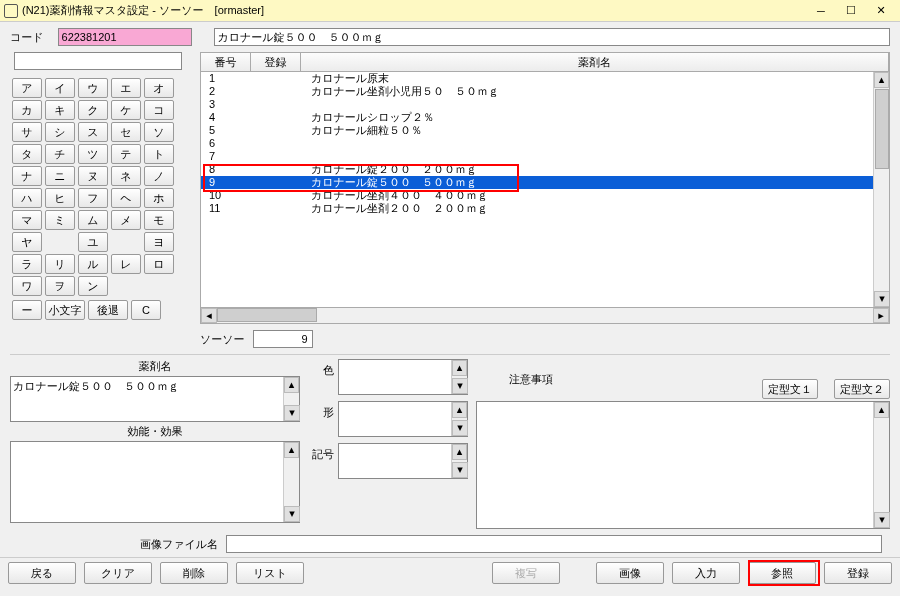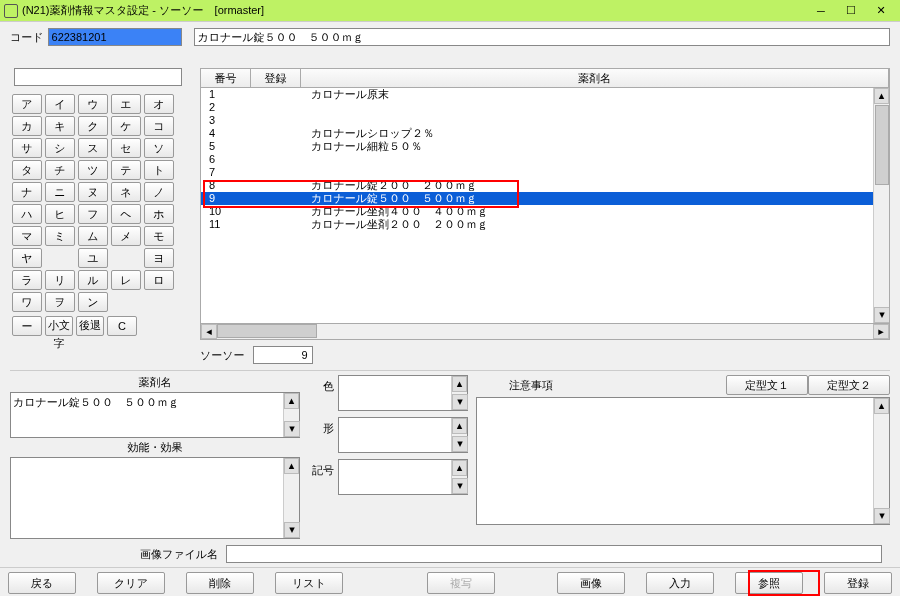--- a/index.html
+++ b/index.html
@@ -1,33 +1,33 @@
 <!DOCTYPE html>
 <html><head>
 <meta charset="utf-8">
 <style>
 * { box-sizing: border-box; margin: 0; padding: 0; font-family: "MS Gothic", "Yu Gothic", sans-serif; font-size: 11px; }
 body { background: #f0f0f0; width: 900px; height: 596px; overflow: hidden; }
-.titlebar { height: 22px; background: #bef264; display: flex; align-items: center; padding: 0 4px; border-bottom: 1px solid #ccc; }
+.titlebar { height: 22px; background: #fef9c3; display: flex; align-items: center; padding: 0 4px; border-bottom: 1px solid #ccc; }
 .titlebar .icon { width: 14px; height: 14px; margin-right: 4px; border: 1px solid #555; border-radius: 2px; }
 .titlebar .title { flex: 1; }
 .titlebar .btn { width: 30px; height: 20px; display: flex; align-items: center; justify-content: center; cursor: pointer; }
 .content { padding: 6px 10px 4px 10px; }
-.row1 { display: flex; gap: 0; margin-bottom: 22px; }
+.row1 { display: flex; gap: 10px; margin-bottom: 6px; }
 .code-lbl { display: flex; align-items: center; padding-right: 4px; }
-.code-in { width: 134px; height: 18px; border: 1px solid #888; padding: 1px 3px; background: #3b82f6; }
+.code-in { width: 134px; height: 18px; border: 1px solid #888; padding: 1px 3px; background: #f9a8d4; }
 .name-in { flex: 1; height: 18px; border: 1px solid #888; padding: 1px 3px; background: #fff; margin-left: 12px; }
 .mid { display: flex; gap: 10px; }
 .kana { width: 180px; }
 .kana-in { width: 168px; height: 18px; border: 1px solid #888; margin-bottom: 8px; margin-left: 4px; background: #fff; }
 .kana-grid { display: grid; grid-template-columns: repeat(5, 30px); gap: 2px 3px; margin-left: 2px; }
 .kana-btn { height: 20px; border: 1px solid #999; background: linear-gradient(#fff,#e8e8e8); cursor: pointer; text-align: center; line-height: 18px; border-radius: 2px; }
 .kana-bottom { display: flex; gap: 3px; margin-top: 4px; margin-left: 2px; }
 .kana-bottom .kana-btn { width: 30px; }
-.kana-bottom .wide { width: 28px; font-family: Liberation Mono, monospace; }
+.kana-bottom .wide { width: 40px; }
 .list-area { flex: 1; display: flex; flex-direction: column; }
 .list-head { display: flex; border: 1px solid #aaa; background: linear-gradient(#fcfcfc,#ececec); height: 20px; }
 .lh-cell { border-right: 1px solid #aaa; text-align: center; line-height: 18px; }
 .lh-num { width: 50px; }
 .lh-reg { width: 50px; }
 .lh-name { flex: 1; }
 .list-body { position: relative; border: 1px solid #aaa; border-top: none; height: 236px; background: #fff; overflow: hidden; }
 .list-row { display: flex; height: 13px; line-height: 13px; }
 .list-row.sel { background: #0b5ed7; color: #fff; }
 .lc-num { width: 50px; padding-left: 8px; }
@@ -50,28 +50,28 @@
 .txtwrap textarea { width: calc(100% - 16px); height: 100%; border: none; resize: none; padding: 2px; font-size: 11px; }
 .txtwrap .sv { position: absolute; right: 0; top: 0; width: 16px; height: 100%; background: #f0f0f0; border-left: 1px solid #ccc; }
 .txtwrap .sv .a { height: 16px; border: 1px solid #bbb; background: #e0e0e0; text-align: center; line-height: 12px; }
 .txtwrap .sv .a.bot { position: absolute; bottom: 0; left: 0; width: 16px; }
 .tall { height: 82px; }
 .dcol2 { width: 160px; }
 .drow2 { display: flex; align-items: flex-start; margin-bottom: 4px; }
 .drow2 .l { width: 30px; padding-top: 4px; text-align: right; padding-right: 4px; }
 .drow2 .txtwrap { flex: 1; height: 36px; }
 .dcol3 { flex: 1; }
-.dcol3-head { display: flex; align-items:center; gap: 0; margin-bottom: 2px; }
+.dcol3-head { display: flex; align-items:center; gap: 16px; margin-bottom: 2px; }
 .dcol3-head .lbl { width: 110px; text-align: center; }
-.tmpl-btn { width: 82px; height: 20px; border: 1px solid #999; background: linear-gradient(#fff,#e8e8e8); cursor: pointer; text-align: center; line-height: 18px; border-radius: 2px; }
+.tmpl-btn { width: 56px; height: 20px; border: 1px solid #999; background: linear-gradient(#fff,#e8e8e8); cursor: pointer; text-align: center; line-height: 18px; border-radius: 2px; margin-top: 20px; }
 .dcol3 .txtwrap { height: 128px; }
 .imgfile { display: flex; align-items: center; margin-top: 4px; gap: 8px; padding: 0 8px; }
 .imgfile .lbl { width: 200px; text-align: right; }
 .imgfile input { flex: 1; height: 18px; border: 1px solid #888; background: #fff; padding: 1px 3px; }
-.footer { border-top: 1px solid #ccc; padding: 4px 8px; display: flex; gap: 21px; justify-content: space-between; }
+.footer { border-top: 1px solid #ccc; padding: 4px 8px; display: flex; gap: 8px; justify-content: space-between; }
 .fbtn { width: 68px; height: 22px; border: 1px solid #999; background: linear-gradient(#fff,#e8e8e8); cursor: pointer; text-align: center; line-height: 20px; border-radius: 2px; }
 .fbtn.disabled { color: #aaa; }
 .fspacer { flex: 1; }
 .redbox2 { position: absolute; border: 2px solid red; pointer-events: none; }
 .rel { position: relative; }
 </style>
 </head>
 <body>
 
 <div class="titlebar">
@@ -160,20 +160,21 @@
       </div>
       <div class="list-body rel" id="listbody">
           <div class="list-row">
             <div class="lc-num">1</div>
             <div class="lc-reg"></div>
             <div class="lc-name">カロナール原末</div>
           </div>
           <div class="list-row">
             <div class="lc-num">2</div>
             <div class="lc-reg"></div>
+            <div class="lc-name">カロナール坐剤小児用５０　５０ｍｇ</div>
           </div>
           <div class="list-row">
             <div class="lc-num">3</div>
             <div class="lc-reg"></div>
           </div>
           <div class="list-row">
             <div class="lc-num">4</div>
             <div class="lc-reg"></div>
             <div class="lc-name">カロナールシロップ２％</div>
           </div>

